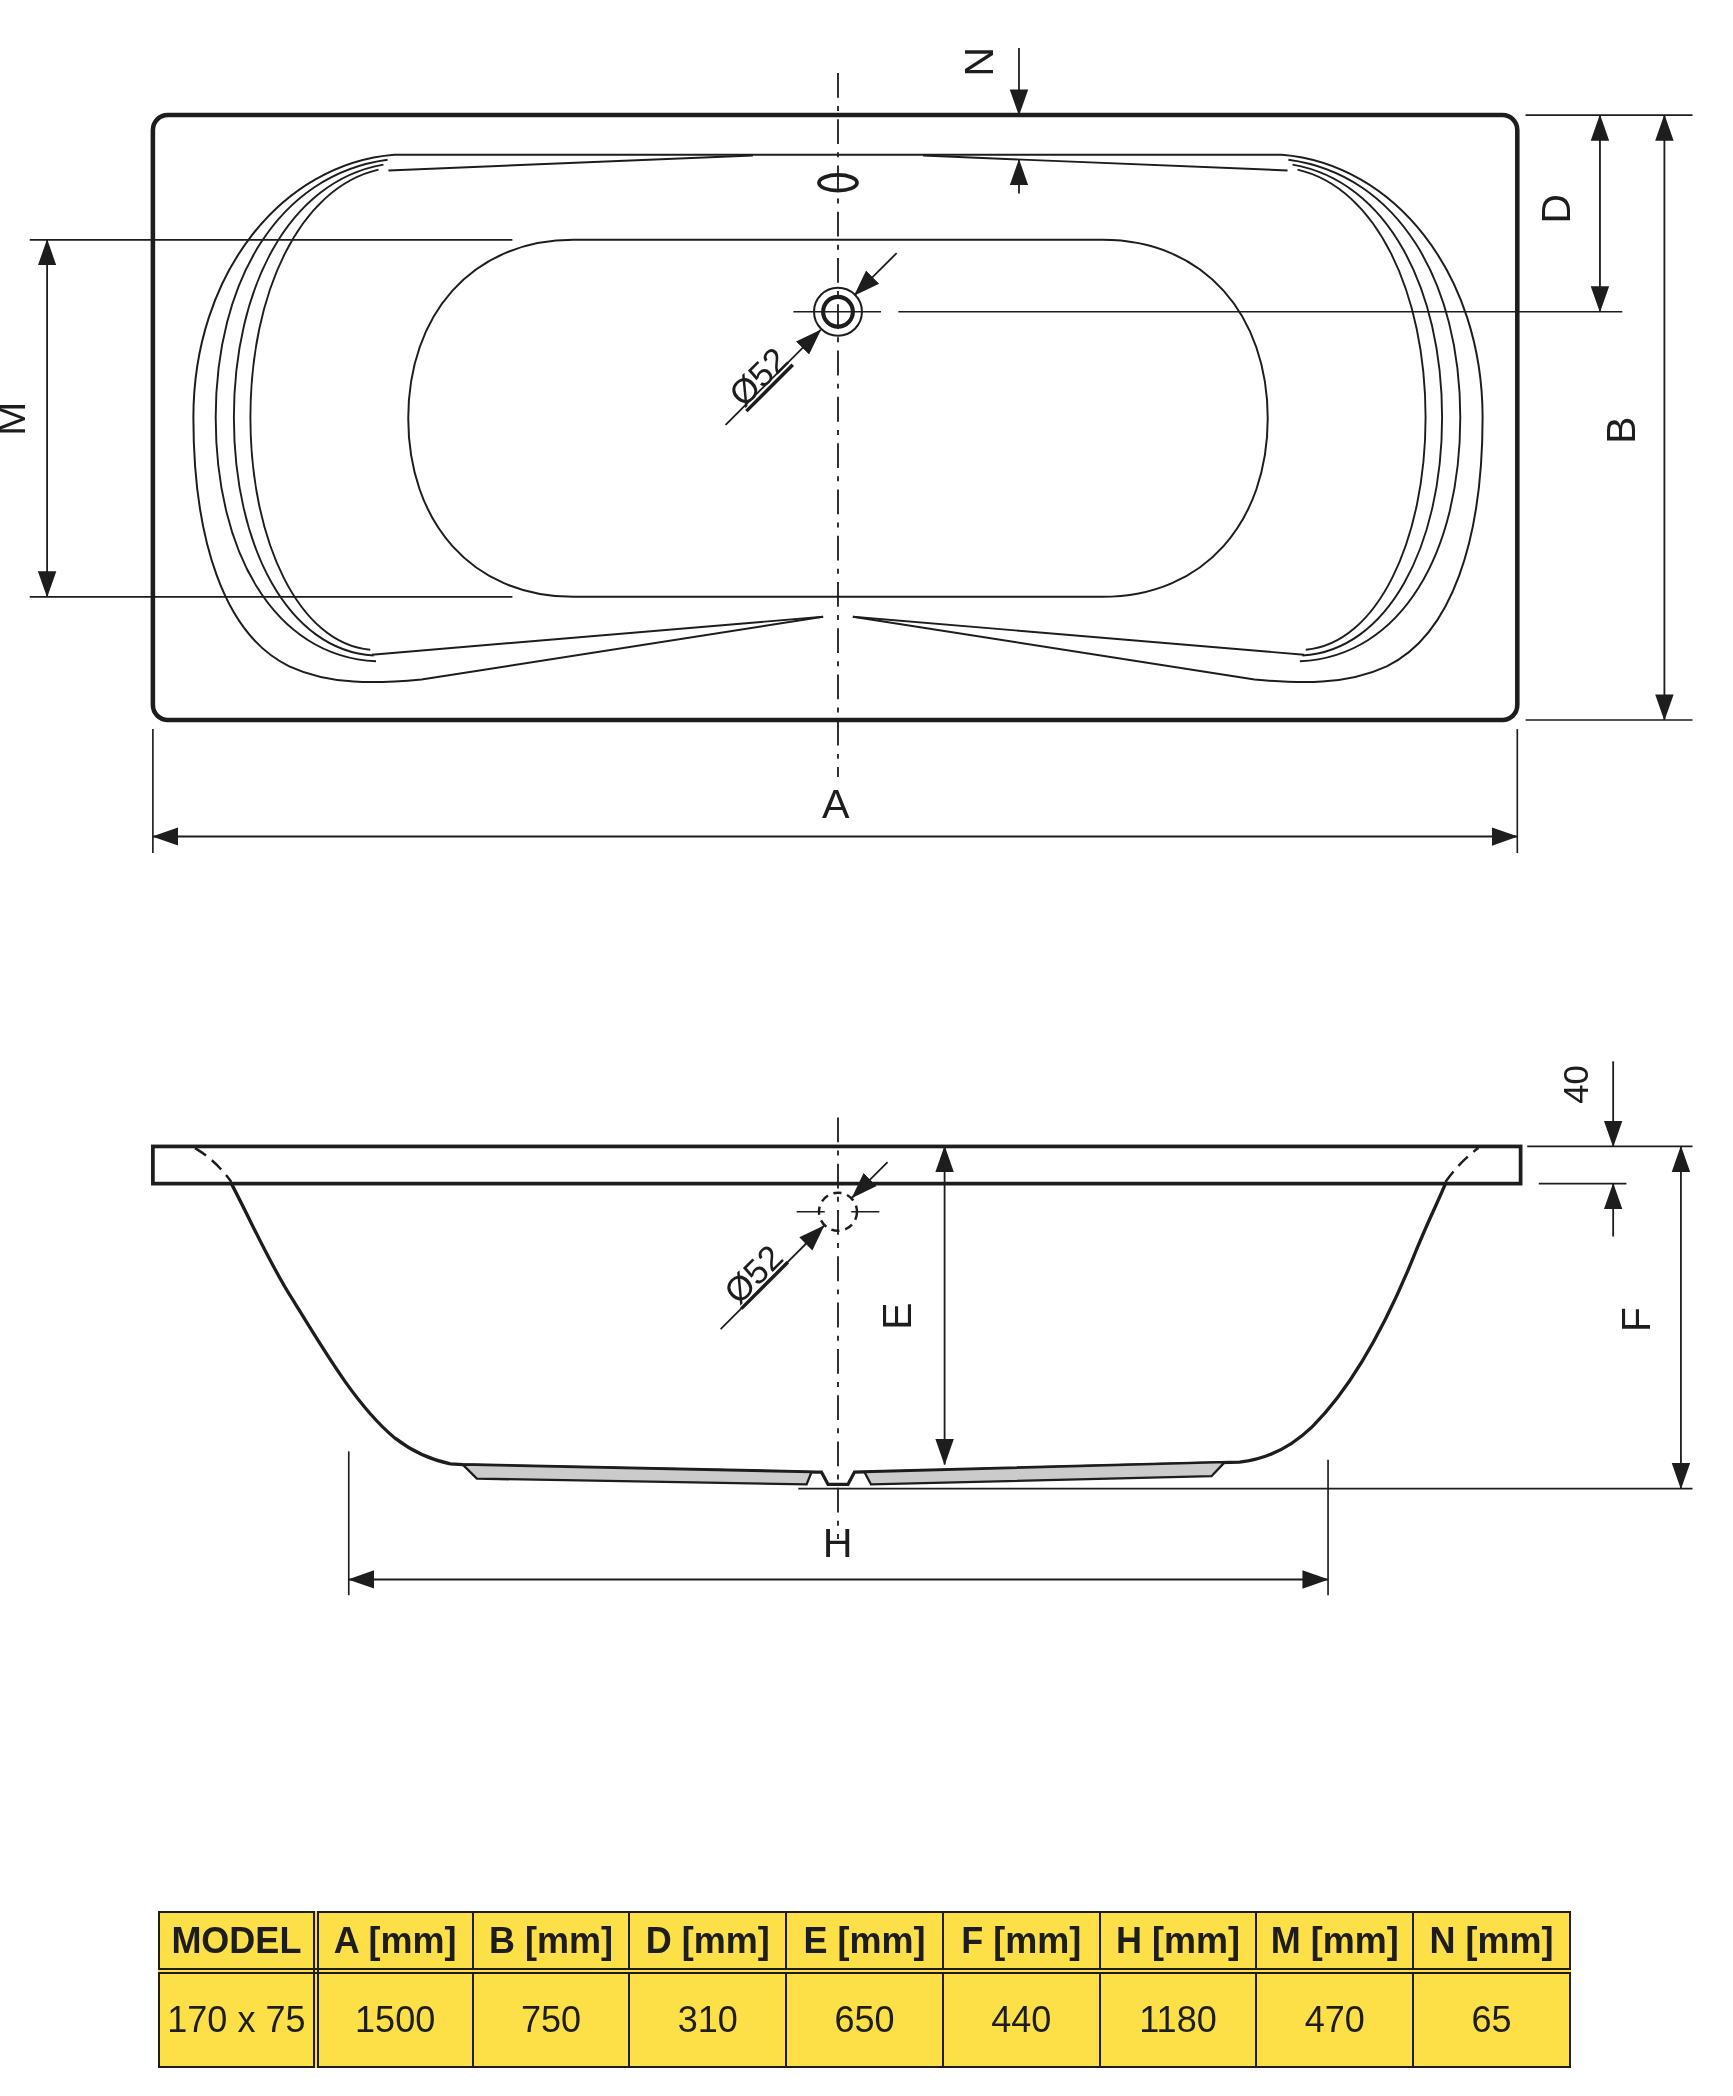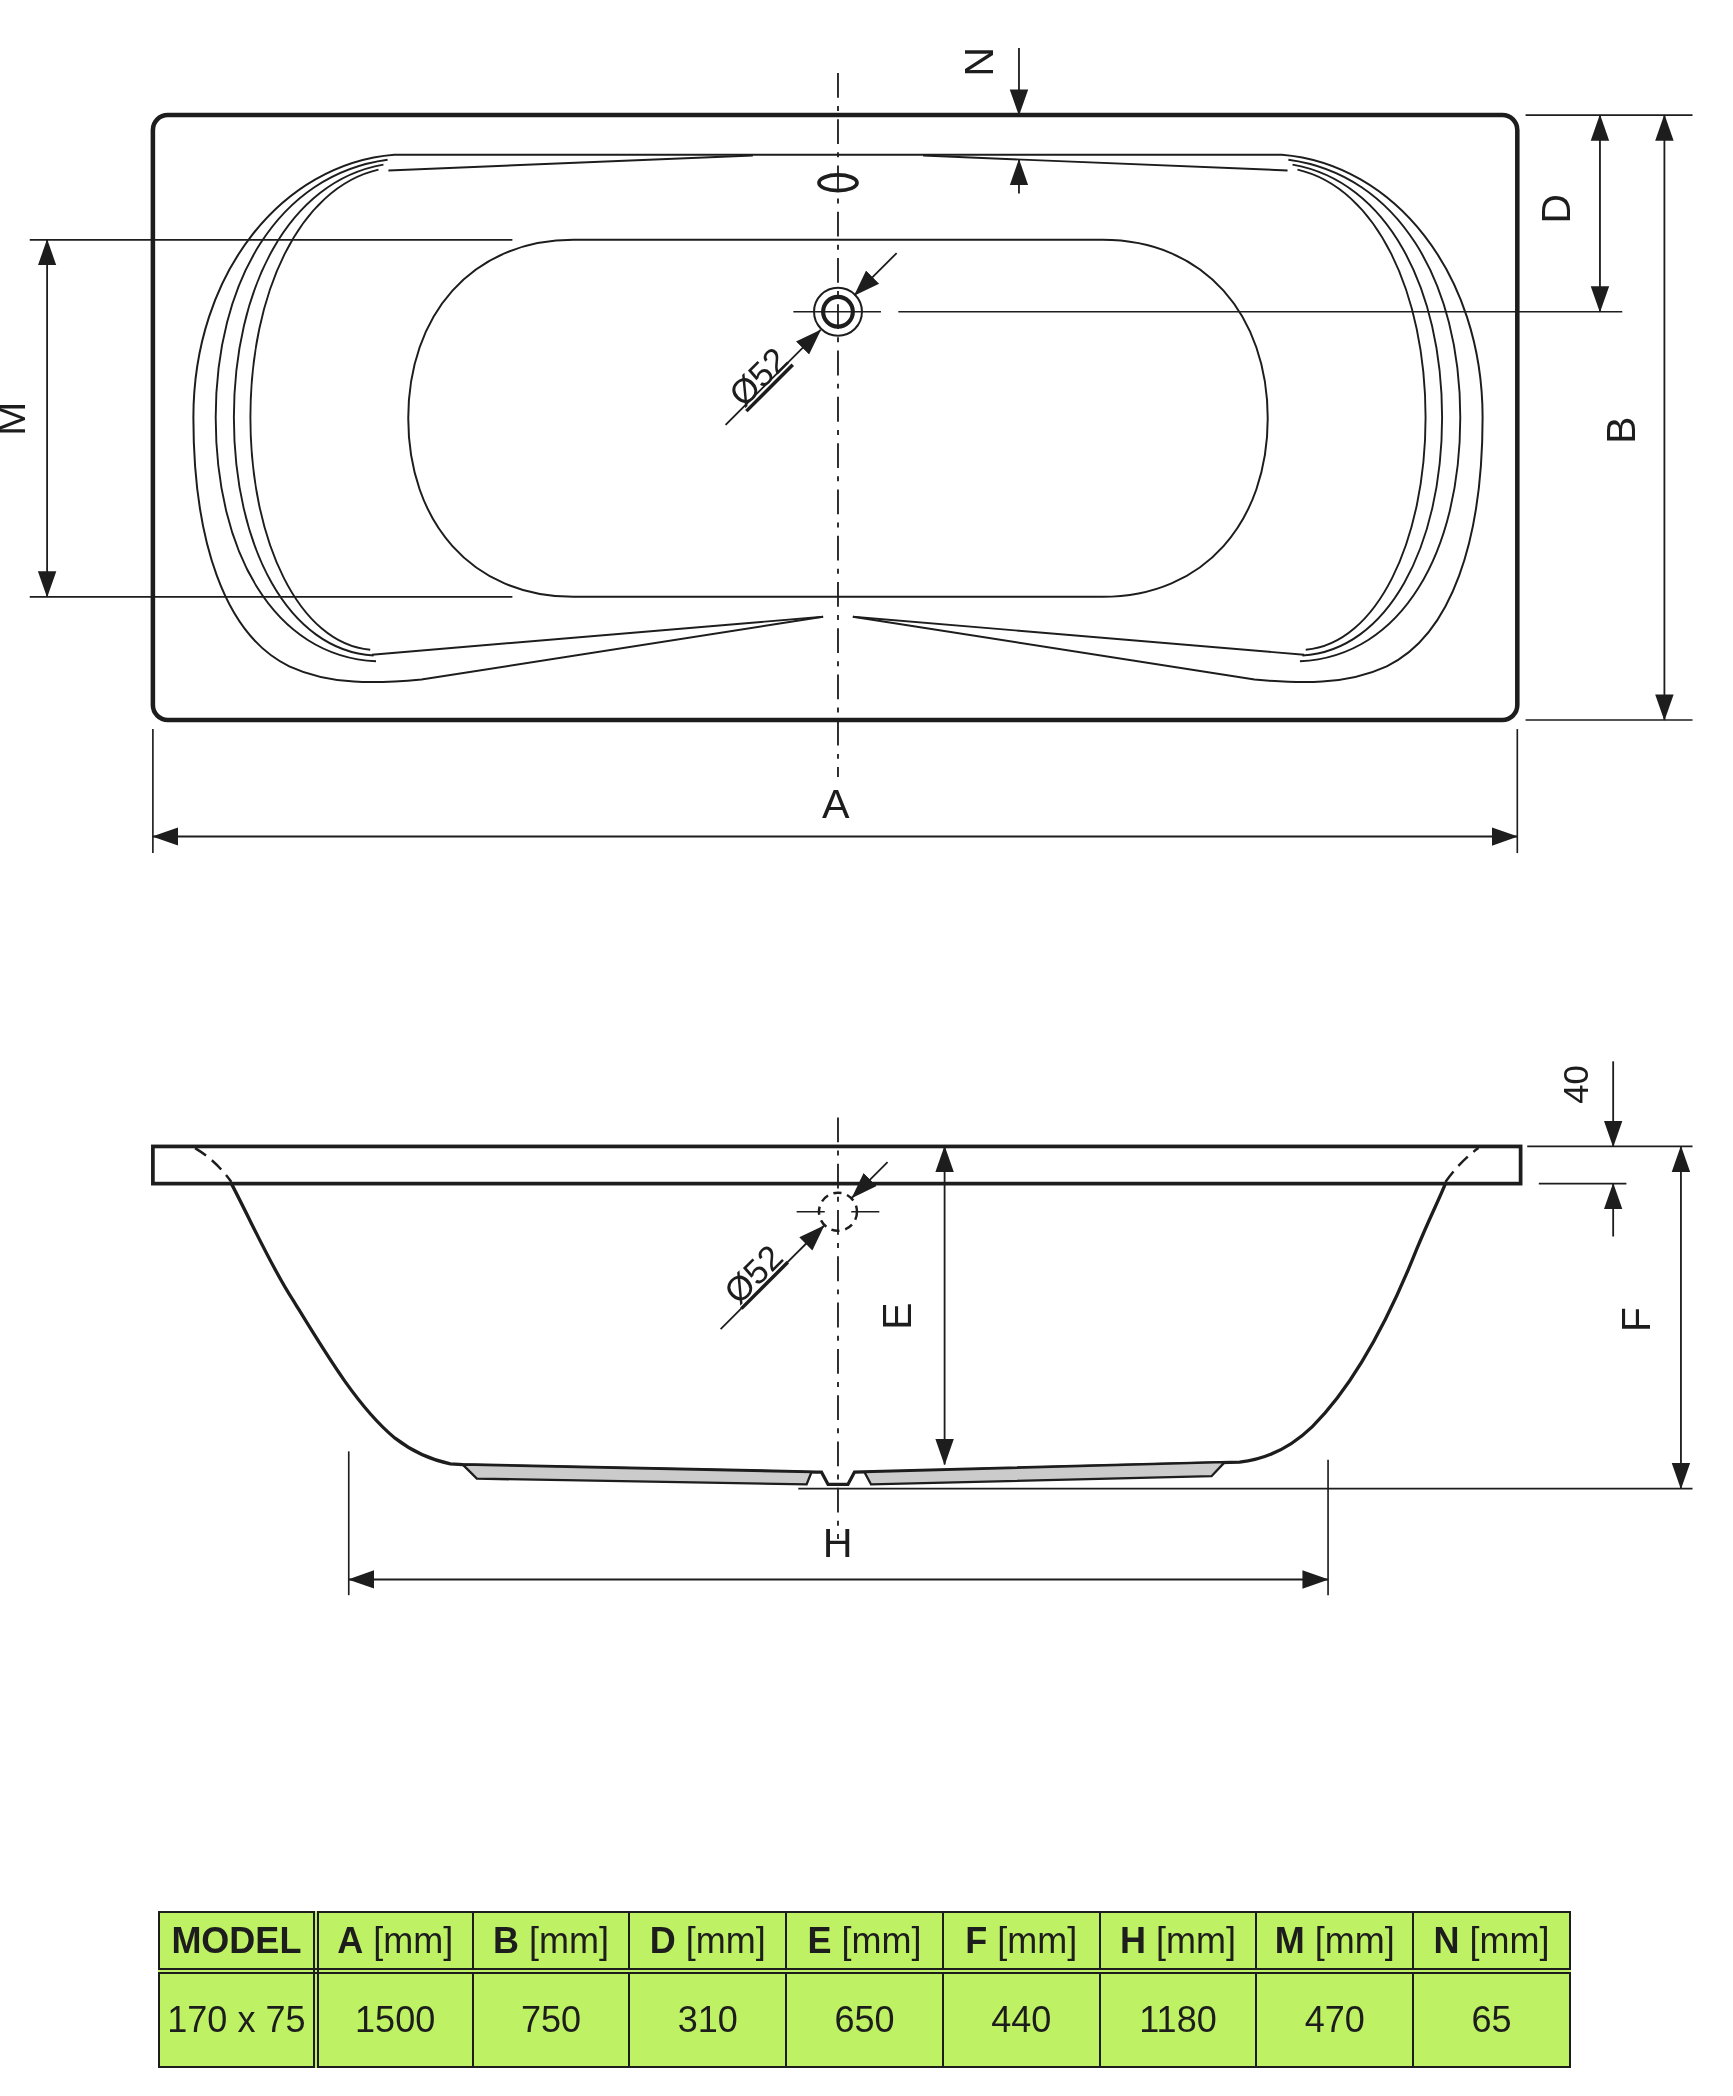--- a/index.html
+++ b/index.html
@@ -4,27 +4,27 @@
 <style>
   html,body{margin:0;padding:0;background:#ffffff;}
   #canvas{position:relative;width:1733px;height:2097px;background:#ffffff;
           font-family:"Liberation Sans",sans-serif;overflow:hidden;}
   svg{position:absolute;left:0;top:0;}
   svg text{fill:#1d1d1d;}
   .dimletter{font-size:50px;font-weight:400;letter-spacing:1px;}
   .dimsmall{font-size:42px;font-weight:400;}
   
   #spec-table{position:absolute;left:158px;top:1911px;width:1413px;height:157px;
-              border-collapse:collapse;table-layout:fixed;background:#bef264;
+              border-collapse:collapse;table-layout:fixed;background:#fde047;
               font-family:"Liberation Sans",sans-serif;color:#1d1d1d;}
   #spec-table th,#spec-table td{border:2.5px solid #1d1d1d;text-align:center;
               vertical-align:middle;padding:0;overflow:hidden;white-space:nowrap;}
   #spec-table th{height:55px;font-size:36px;font-weight:700;}
   #spec-table td{height:48px;font-size:36px;font-weight:400;}
-  #spec-table th .hu{font-weight:400;}
+  #spec-table th .hu{font-weight:700;}
   #spec-table th:first-child,#spec-table td:first-child{border-right:6.6px double #1d1d1d;}
   #spec-table thead th{border-bottom:6.6px double #1d1d1d;}
   #spec-table{border:2.5px solid #1d1d1d;}
 </style>
 </head>
 <body>
 
 <div id="canvas">
 
 <svg width="1733" height="2097" viewBox="0 0 2097 2537">

